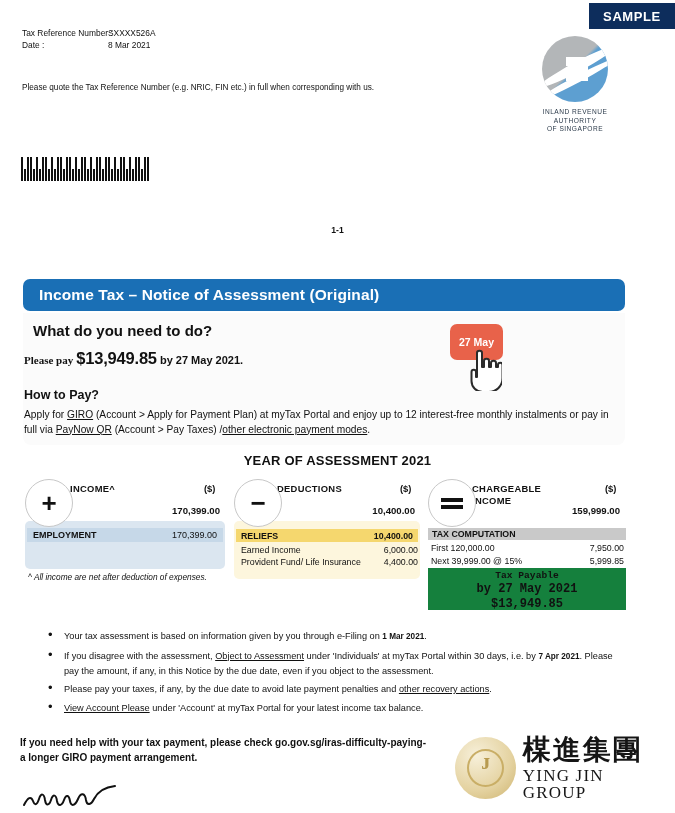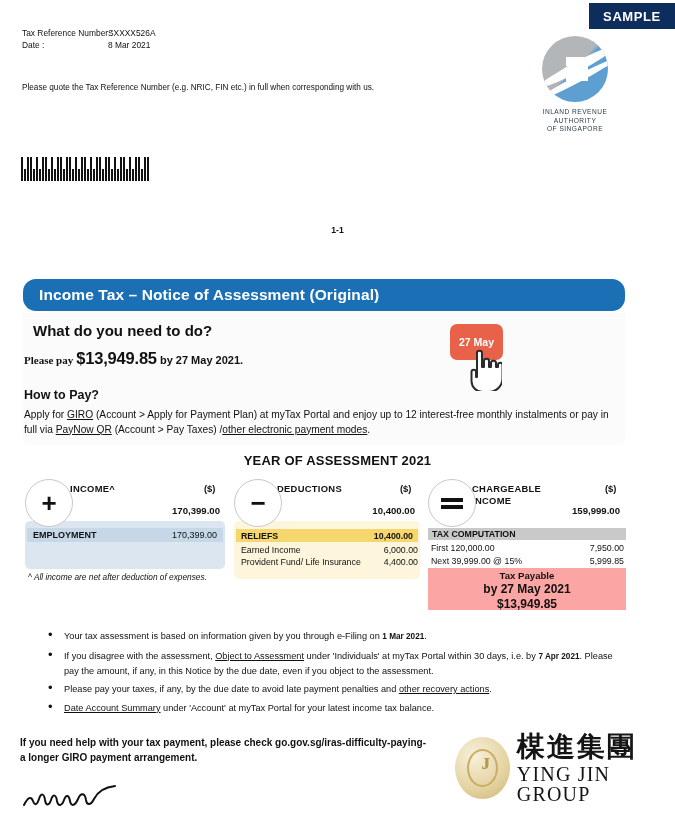--- a/index.html
+++ b/index.html
@@ -48,21 +48,21 @@
       transform:rotate(-28deg);border-radius:50%;}
   .logo-mark .sw1{top:26px;}
   .logo-mark .sw2{top:40px;height:7px;}
   .logo-mark .sq{position:absolute;left:24px;top:21px;width:22px;height:24px;background:#ffffff;
       clip-path:polygon(0 0,100% 0,100% 100%,0 100%,0 60%,55% 60%,55% 38%,0 38%);}
   .logo-txt{margin-top:6px;font-size:6.6px;line-height:8.6px;color:#2b3a4a;letter-spacing:.5px;}
 
   
   .title-bar{
     position:absolute;left:23px;top:279px;width:602px;height:32px;
-    background:#1a6fb5;border-radius:13px;
+    background:#1a6fb5;border-radius:7px;
     display:flex;align-items:center;
   }
   .title-bar .t{color:#ffffff;font-size:15.5px;font-weight:bold;padding-left:16px;letter-spacing:.1px;}
 
   
   .todo-panel{
     position:absolute;left:23px;top:313px;width:602px;height:132px;
     background:#fbfbfb;border-radius:0 0 8px 8px;
   }
   .h-what{position:absolute;left:33px;top:322px;font-size:15px;font-weight:bold;}
@@ -117,21 +117,21 @@
   .row-rel .b{position:absolute;right:5px;top:1.5px;font-size:8.8px;font-weight:bold;}
   .ded-item{position:absolute;left:241px;width:177px;font-size:8.8px;line-height:10px;}
   .ded-item .b{position:absolute;right:0;top:0;font-size:8.8px;}
 
   
   .panel-tax{position:absolute;left:428px;top:527px;width:198px;height:84px;background:#ffffff;}
   .row-tc{position:absolute;left:428px;top:528px;width:198px;height:12px;background:#c9c9c9;}
   .row-tc .a{position:absolute;left:4px;top:1px;font-size:8.8px;font-weight:bold;}
   .tc-line{position:absolute;left:431px;width:193px;font-size:8.8px;}
   .tc-line .b{position:absolute;right:0;top:0;}
-  .tax-pay{position:absolute;left:428px;top:568px;width:198px;height:42px;background:#fca5a5;text-align:center;}
+  .tax-pay{position:absolute;left:428px;top:568px;width:198px;height:42px;background:#15803d;text-align:center;font-family:Liberation Mono, monospace;}
   .tax-pay .l1{font-size:9.6px;font-weight:bold;padding-top:2px;}
   .tax-pay .l2{font-size:12px;font-weight:bold;padding-top:1px;}
   .tax-pay .l3{font-size:12px;font-weight:bold;padding-top:1px;}
 
   
   .bullets{position:absolute;left:46px;top:629px;width:578px;font-size:9.2px;line-height:14px;}
   .bl{position:relative;padding-left:18px;margin-bottom:4.5px;}
   .bl:before{content:"\2022";position:absolute;left:2px;top:-1px;font-size:13px;}
   .sm{font-size:8.2px;font-weight:bold;}
 
@@ -143,21 +143,21 @@
   
   .wm{position:absolute;left:455px;top:730px;width:215px;height:76px;display:flex;align-items:center;gap:7px;}
   .wm-mark{width:62px;height:62px;border-radius:50%;position:relative;
      background:radial-gradient(circle at 35% 30%,#f7f0da 0%,#e4d2a0 60%,#cdb36e 100%);}
   .wm-mark:after{content:"";position:absolute;left:12px;top:12px;right:12px;bottom:12px;border-radius:50%;
      border:2px solid #c9ae66;}
   .wm-mark .g{position:absolute;left:0;top:0;width:62px;height:62px;display:flex;align-items:center;
      justify-content:center;font-size:26px;font-weight:bold;color:#b79a4f;font-family:"Liberation Serif",serif;}
   .wm-txt{line-height:1;}
   .wm-cn{font-size:28px;font-weight:bold;letter-spacing:2px;color:#151515;font-family:"DejaVu Sans",sans-serif;}
-  .wm-en{font-size:20px;letter-spacing:1.2px;color:#151515;font-family:"Liberation Serif",serif;margin-top:3px;}
+  .wm-en{font-size:17px;letter-spacing:1.2px;color:#151515;font-family:"Liberation Serif",serif;margin-top:3px;}
 </style>
 </head>
 <body>
 
 <div class="page">
 
   <div class="sample-badge">SAMPLE</div>
 
   <div class="ref-block">
     <div class="ref-row">
@@ -333,21 +333,21 @@
       <span>If you disagree with the assessment,</span>
       <span class="lk">Object to Assessment</span>
       <span>under 'Individuals' at myTax Portal within 30 days, i.e. by</span>
       <span class="sm">7 Apr 2021</span><span>. Please pay the amount, if any, in this Notice by the due date, even if you object to the assessment.</span>
     </div>
     <div class="bl">
       <span>Please pay your taxes, if any, by the due date to avoid late payment penalties and</span>
       <span class="lk">other recovery actions</span><span>.</span>
     </div>
     <div class="bl">
-      <span class="lk">Date Account Summary</span>
+      <span class="lk">View Account Please</span>
       <span>under 'Account' at myTax Portal for your latest income tax balance.</span>
     </div>
   </div>
 
   <div class="foot">
     <div>If you need help with your tax payment, please check go.gov.sg/iras-difficulty-paying-</div>
     <div>a longer GIRO payment arrangement.</div>
   </div>
 
   <svg class="signature" viewBox="0 0 180 28">

